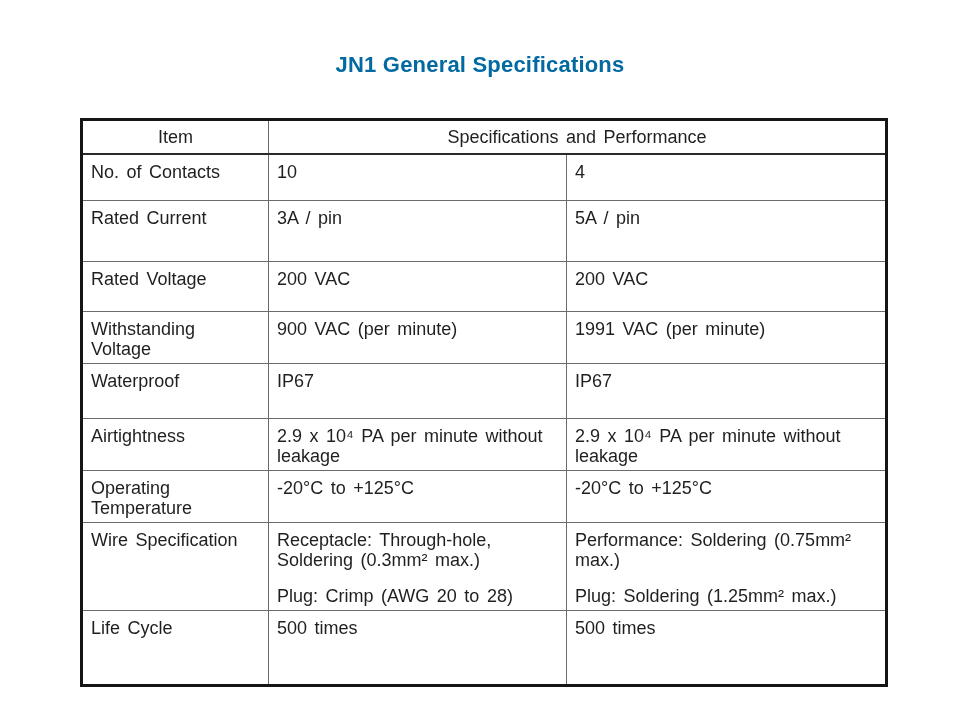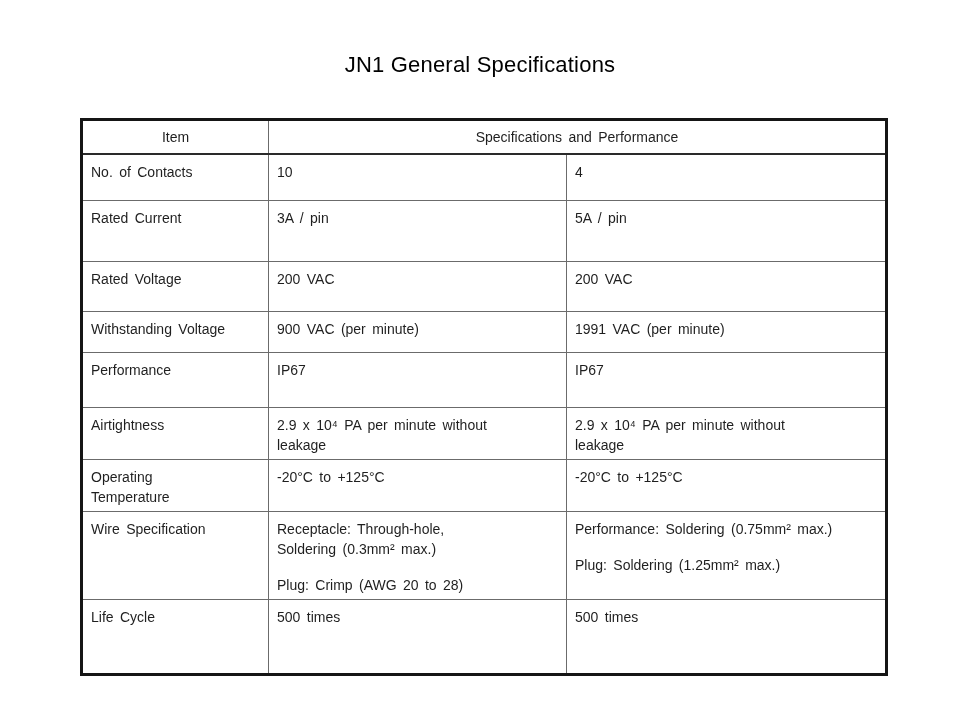--- a/index.html
+++ b/index.html
@@ -16,33 +16,33 @@
     background: #ffffff;
     overflow: hidden;
   }
   .title {
     position: absolute;
     top: 52px;
     left: 0;
     width: 960px;
     text-align: center;
     font-size: 22px;
-    font-weight: normal;
+    font-weight: bold;
     letter-spacing: 0.2px;
-    color: #000000;
+    color: #0369a1;
   }
   table.spec-table {
     position: absolute;
     left: 80px;
     top: 118px;
     width: 805px;
     border-collapse: collapse;
     table-layout: fixed;
     border: 3px solid #151515;
-    font-size: 14px;
+    font-size: 18px;
     line-height: 20px;
     word-spacing: 2.5px;
   }
   table.spec-table td {
     border: 1px solid #6b6b6b;
     vertical-align: top;
     padding: 7px 8px 4px 8px;
     white-space: pre-line;
     overflow: hidden;
   }
@@ -98,21 +98,21 @@
         <td>Rated Voltage</td>
         <td>200 VAC</td>
         <td>200 VAC</td>
       </tr>
       <tr>
         <td>Withstanding Voltage</td>
         <td>900 VAC (per minute)</td>
         <td>1991 VAC (per minute)</td>
       </tr>
       <tr>
-        <td>Performance</td>
+        <td>Waterproof</td>
         <td>IP67</td>
         <td>IP67</td>
       </tr>
       <tr>
         <td>Airtightness</td>
         <td>2.9 x 10⁴ PA per minute without
 leakage</td>
         <td>2.9 x 10⁴ PA per minute without
 leakage</td>
       </tr>

